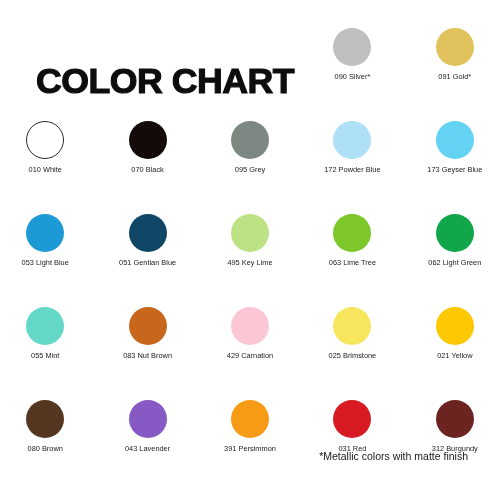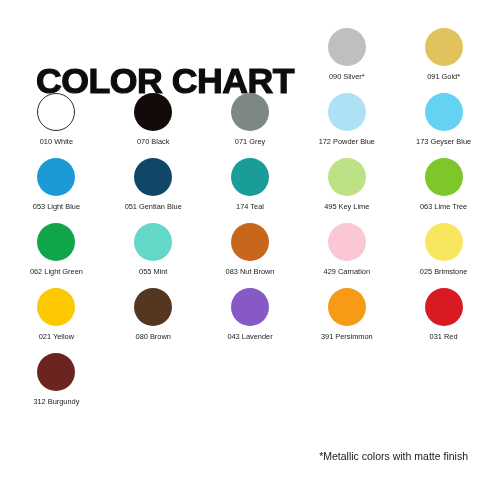--- a/index.html
+++ b/index.html
@@ -48,20 +48,21 @@
   #swatch-grid {
     position: absolute;
     left: 8px;
     top: 28px;
     width: 484px;
     display: grid;
     grid-template-columns: repeat(5, 1fr);
     grid-auto-rows: 65px;
     row-gap: 0px;
     column-gap: 0px;
+    gap: 28px;
   }
 
   .cell {
     position: relative;
     display: flex;
     flex-direction: column;
     align-items: center;
     justify-content: flex-start;
   }
   .cell.empty { visibility: hidden; }
@@ -122,43 +123,39 @@
       <div class="cell">
         <div class="dot outlined"></div>
         <div class="swatch-label">010 White</div>
       </div>
       <div class="cell">
         <div class="dot" style="background: rgb(19, 10, 9);"></div>
         <div class="swatch-label">070 Black</div>
       </div>
       <div class="cell">
         <div class="dot" style="background: rgb(124, 136, 129);"></div>
-        <div class="swatch-label">071 Grey</div>
+        <div class="swatch-label">095 Grey</div>
       </div>
       <div class="cell">
         <div class="dot" style="background: rgb(174, 225, 246);"></div>
         <div class="swatch-label">172 Powder Blue</div>
       </div>
       <div class="cell">
         <div class="dot" style="background: rgb(100, 210, 243);"></div>
         <div class="swatch-label">173 Geyser Blue</div>
       </div>
       <div class="cell">
         <div class="dot" style="background: rgb(27, 154, 214);"></div>
         <div class="swatch-label">053 Light Blue</div>
       </div>
       <div class="cell">
         <div class="dot" style="background: rgb(17, 71, 102);"></div>
         <div class="swatch-label">051 Gentian Blue</div>
       </div>
       <div class="cell">
-        <div class="dot" style="background: rgb(26, 156, 152);"></div>
-        <div class="swatch-label">174 Teal</div>
-      </div>
-      <div class="cell">
         <div class="dot" style="background: rgb(189, 226, 134);"></div>
         <div class="swatch-label">495 Key Lime</div>
       </div>
       <div class="cell">
         <div class="dot" style="background: rgb(125, 199, 43);"></div>
         <div class="swatch-label">063 Lime Tree</div>
       </div>
       <div class="cell">
         <div class="dot" style="background: rgb(17, 166, 74);"></div>
         <div class="swatch-label">062 Light Green</div>

